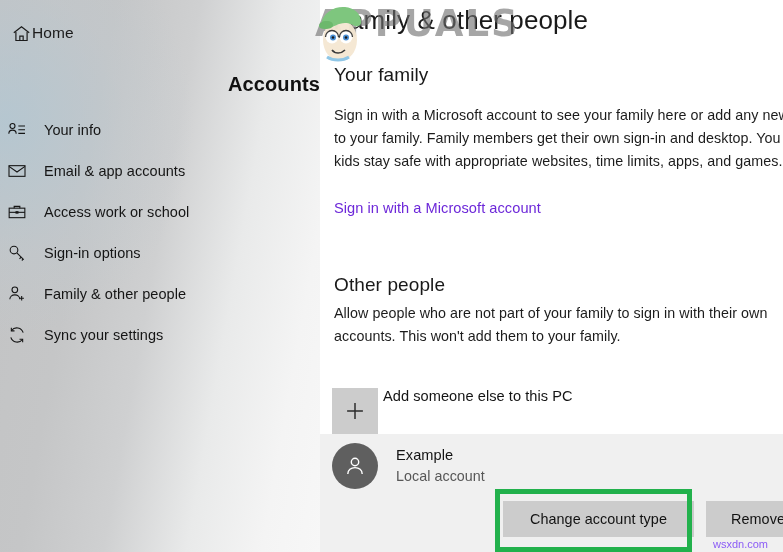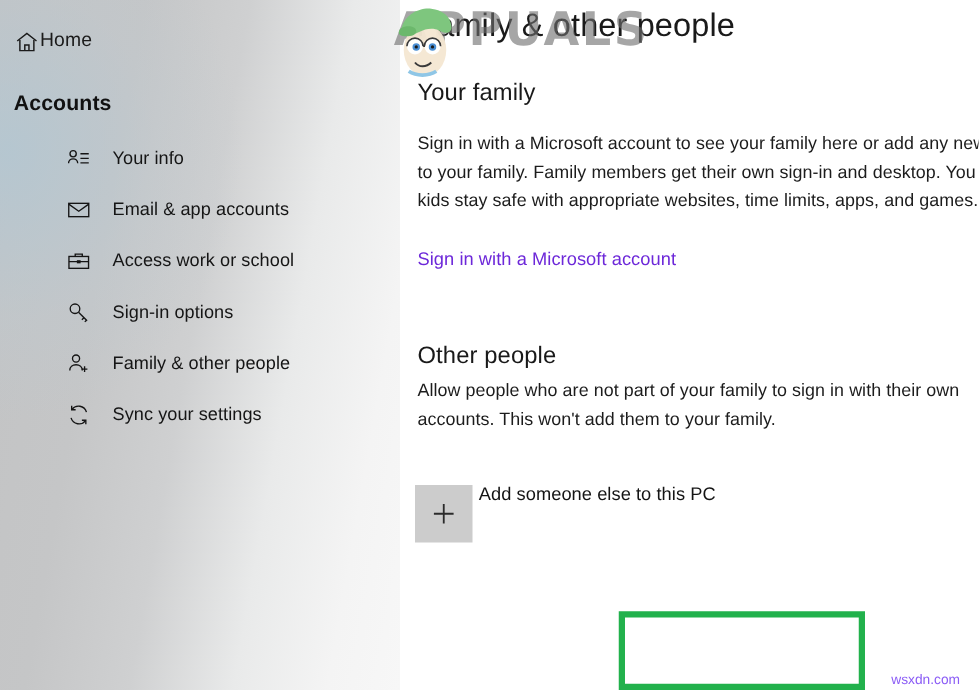--- a/index.html
+++ b/index.html
@@ -61,35 +61,35 @@
   }
   .search-input::placeholder { color: #4a4a4a; opacity: 1; }
   .search-ico {
     position: absolute; right: 8px; top: 50%;
     transform: translateY(-50%);
     width: 15px; height: 15px;
   }
 
   .section-title {
     margin: 23px 0 0 11px;
-    font-size: 17px;
+    font-size: 20px;
     font-weight: bold;
     color: #111;
     letter-spacing: .1px;
+    text-align: right;
   }
 
   .nav { margin-top: 13px; }
   .nav-item {
     display: flex;
     align-items: center;
     height: 41px;
-    padding-left: 21px;
+    padding-left: 7px;
     gap: 17px;
     cursor: default;
-    margin-left: 32px;
   }
   .nav-ico {
     width: 20px; height: 20px;
     flex: 0 0 20px;
     display: block;
   }
   .nav-label {
     font-size: 14.5px;
     color: #151515;
     letter-spacing: .05px;
@@ -365,20 +365,33 @@
 
     <div class="add-row">
       <span class="add-tile">
         <svg class="plus-ico" viewBox="0 0 24 24" fill="none" stroke="#2b2b2b" stroke-width="1.6">
           <path d="M12 3.4v17.2M3.4 12h17.2"></path>
         </svg>
       </span>
       <span class="add-label">Add someone else to this PC</span>
     </div>
 
+    <div class="acct-row">
+      <span class="avatar">
+        <svg class="avatar-ico" viewBox="0 0 24 24" fill="none" stroke="#ffffff" stroke-width="1.4">
+          <circle cx="12" cy="8" r="3.7"></circle>
+          <path d="M4.8 20c0-3.9 3.2-6.4 7.2-6.4s7.2 2.5 7.2 6.4"></path>
+        </svg>
+      </span>
+      <span class="acct-name">Example</span>
+      <span class="acct-type">Local account</span>
+
+      <button class="btn" id="btn-change">Change account type</button>
+      <button class="btn" id="btn-remove">Remove</button>
+    </div>
   </div>
 
   <div id="highlight-box"></div>
 
   <div id="appuals-wm">
     <svg id="mascot" width="56" height="62" viewBox="0 0 56 62">
       <ellipse cx="27" cy="38" rx="17" ry="21" fill="#f4e7d2" opacity="0.95"></ellipse>
       <path d="M8 22c2-12 14-18 24-17 9 1 15 6 16 13 1 5-2 7-6 6-3-1-5-3-10-3-7 0-11 4-16 5-5 1-8-1-8-4z" fill="#7ec67e"></path>
       <path d="M6 24c0-3 3-5 8-5 4 0 6 2 6 4 0 3-4 4-8 4-4 0-6-1-6-3z" fill="#6cb86c"></path>
       <circle cx="19" cy="35" r="6.5" fill="#ffffff" opacity="0.97"></circle>

